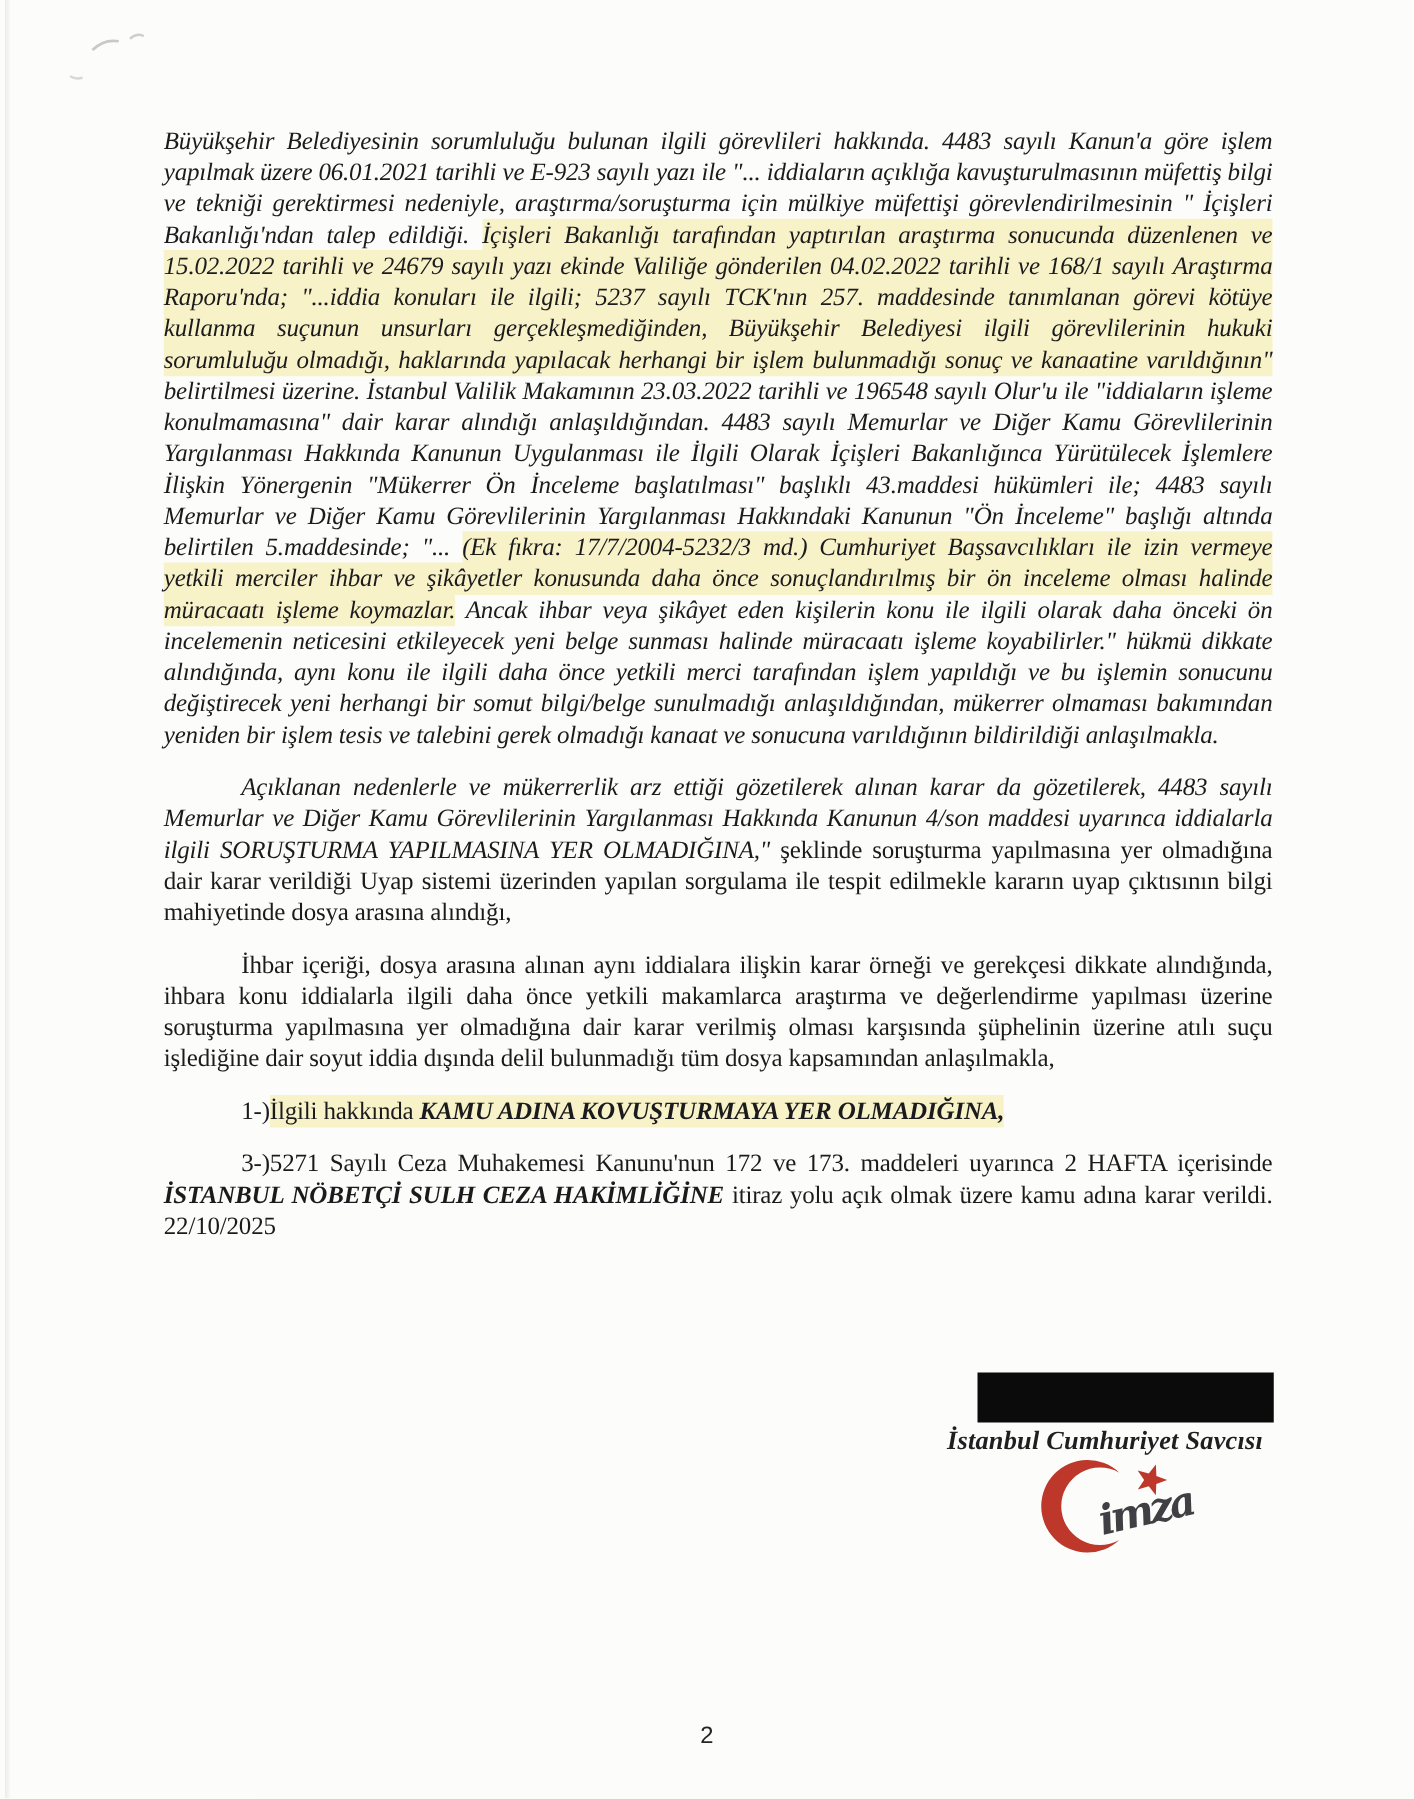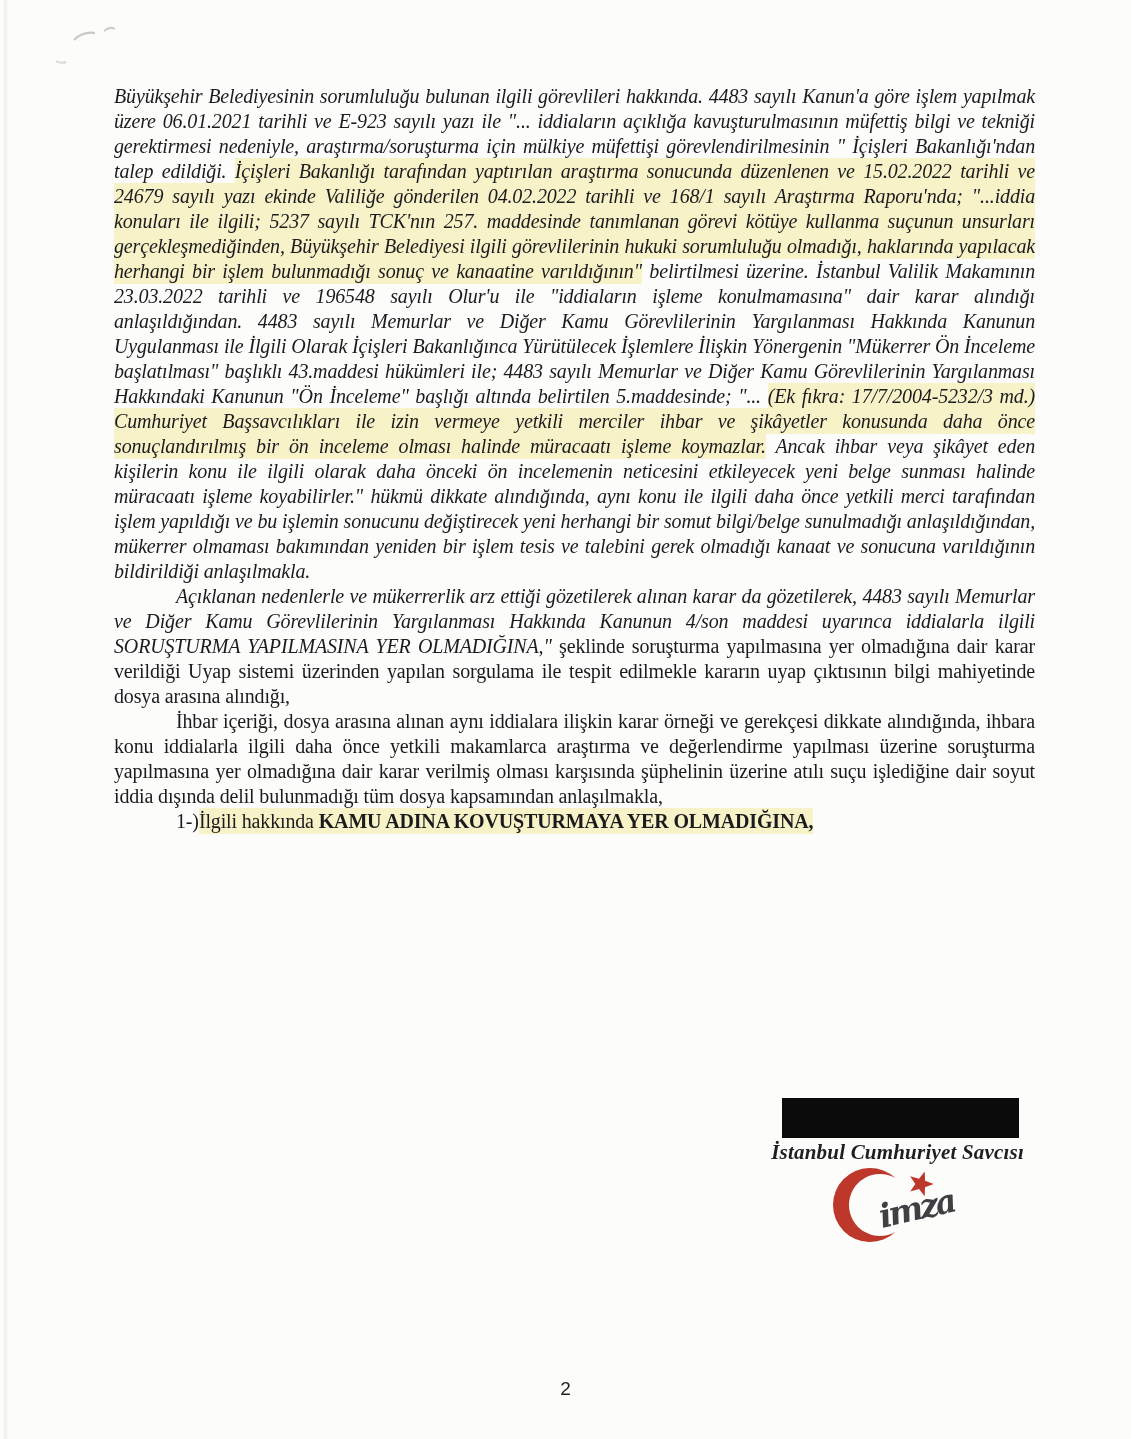--- a/index.html
+++ b/index.html
@@ -12,38 +12,38 @@
   .scan-edge {
     position:absolute; left:4px; top:0; width:4px; height:100%;
     background:linear-gradient(to right, rgba(95,90,82,0.10), rgba(95,90,82,0.02));
   }
   .pencil-marks { position:absolute; left:42px; top:6px; }
   .doc {
     position:absolute; left:114px; top:84px; width:921px;
     font-size:20px; line-height:25px; text-align:justify;
     letter-spacing:-0.15px;
   }
-  .doc p { margin:0; }
+  .doc p { margin:17px; }
   .it { font-style:italic; }
   .indent { text-indent:62px; }
   .hl { background:#f8f2c9; padding:2px 0; }
-  .b { font-weight:bold; }
+  .b { font-weight:bold;font-style:italic; }
   .p1 { margin-bottom:4px; }
   .p2 { margin-bottom:14px; }
   .p3 { margin-bottom:20px; }
   .heading { margin-bottom:2px; }
   .item1 { margin-bottom:5px; }
   .item2 { margin-bottom:9px; }
   .redaction-bar {
     position:absolute; left:782px; top:1098px; width:237px; height:40px;
     background:#0b0b0b;
   }
   .sig-title {
     position:absolute; left:744px; top:1140px; width:280px;
-    text-align:right; font-style:italic; font-weight:bold;
+    text-align:center; font-style:italic; font-weight:bold;
     font-size:21px; letter-spacing:0.2px; color:#1f1f22;
   }
   .stamp { position:absolute; left:824px; top:1162px; }
   .stamp text {
     font-family:"DejaVu Serif", serif; font-style:italic; font-weight:bold;
     font-size:33px; letter-spacing:-3px; fill:#26262b; opacity:0.88;
   }
   .page-num {
     position:absolute; left:0; top:1378px; width:1131px;
     text-align:center; font-family:"Liberation Sans", sans-serif;
@@ -68,20 +68,21 @@
     <p class="p1 it"><span>Büyükşehir Belediyesinin sorumluluğu bulunan ilgili görevlileri hakkında. 4483 sayılı Kanun'a göre işlem yapılmak üzere 06.01.2021 tarihli ve E-923 sayılı yazı ile "... iddiaların açıklığa kavuşturulmasının müfettiş bilgi ve tekniği gerektirmesi nedeniyle, araştırma/soruşturma için mülkiye müfettişi görevlendirilmesinin " İçişleri Bakanlığı'ndan talep edildiği. </span><span class="hl">İçişleri Bakanlığı tarafından yaptırılan araştırma sonucunda düzenlenen ve 15.02.2022 tarihli ve 24679 sayılı yazı ekinde Valiliğe gönderilen 04.02.2022 tarihli ve 168/1 sayılı Araştırma Raporu'nda; "...iddia konuları ile ilgili; 5237 sayılı TCK'nın 257. maddesinde tanımlanan görevi kötüye kullanma suçunun unsurları gerçekleşmediğinden, Büyükşehir Belediyesi ilgili görevlilerinin hukuki sorumluluğu olmadığı, haklarında yapılacak herhangi bir işlem bulunmadığı sonuç ve kanaatine varıldığının"</span><span> belirtilmesi üzerine. İstanbul Valilik Makamının 23.03.2022 tarihli ve 196548 sayılı Olur'u ile "iddiaların işleme konulmamasına" dair karar alındığı anlaşıldığından. 4483 sayılı Memurlar ve Diğer Kamu Görevlilerinin Yargılanması Hakkında Kanunun Uygulanması ile İlgili Olarak İçişleri Bakanlığınca Yürütülecek İşlemlere İlişkin Yönergenin "Mükerrer Ön İnceleme başlatılması" başlıklı 43.maddesi hükümleri ile; 4483 sayılı Memurlar ve Diğer Kamu Görevlilerinin Yargılanması Hakkındaki Kanunun "Ön İnceleme" başlığı altında belirtilen 5.maddesinde; "... </span><span class="hl">(Ek fıkra: 17/7/2004-5232/3 md.) Cumhuriyet Başsavcılıkları ile izin vermeye yetkili merciler ihbar ve şikâyetler konusunda daha önce sonuçlandırılmış bir ön inceleme olması halinde müracaatı işleme koymazlar.</span><span> Ancak ihbar veya şikâyet eden kişilerin konu ile ilgili olarak daha önceki ön incelemenin neticesini etkileyecek yeni belge sunması halinde müracaatı işleme koyabilirler." hükmü dikkate alındığında, aynı konu ile ilgili daha önce yetkili merci tarafından işlem yapıldığı ve bu işlemin sonucunu değiştirecek yeni herhangi bir somut bilgi/belge sunulmadığı anlaşıldığından, mükerrer olmaması bakımından yeniden bir işlem tesis ve talebini gerek olmadığı kanaat ve sonucuna varıldığının bildirildiği anlaşılmakla.</span></p>
 
     <p class="p2 indent"><span class="it">Açıklanan nedenlerle ve mükerrerlik arz ettiği gözetilerek alınan karar da gözetilerek, 4483 sayılı Memurlar ve Diğer Kamu Görevlilerinin Yargılanması Hakkında Kanunun 4/son maddesi uyarınca iddialarla ilgili SORUŞTURMA YAPILMASINA YER OLMADIĞINA," </span><span>şeklinde soruşturma yapılmasına yer olmadığına dair karar verildiği Uyap sistemi üzerinden yapılan sorgulama ile tespit edilmekle kararın uyap çıktısının bilgi mahiyetinde dosya arasına alındığı,</span></p>
 
     <p class="p3 indent"><span>İhbar içeriği, dosya arasına alınan aynı iddialara ilişkin karar örneği ve gerekçesi dikkate alındığında, ihbara konu iddialarla ilgili daha önce yetkili makamlarca araştırma ve değerlendirme yapılması üzerine soruşturma yapılmasına yer olmadığına dair karar verilmiş olması karşısında şüphelinin üzerine atılı suçu işlediğine dair soyut iddia dışında delil bulunmadığı tüm dosya kapsamından anlaşılmakla,</span></p>
 
 
     <p class="item1 indent"><span>1-)</span><span class="hl"><span>İlgili hakkında </span><span class="b">KAMU ADINA KOVUŞTURMAYA  YER OLMADIĞINA,</span></span></p>
 
 
+    <p class="item3 indent"><span>3-)</span><span>5271 Sayılı Ceza Muhakemesi Kanunu'nun 172 ve 173. maddeleri uyarınca 2 HAFTA içerisinde </span><span class="b">İSTANBUL NÖBETÇİ SULH CEZA HAKİMLİĞİNE</span><span> itiraz yolu açık olmak üzere kamu adına karar verildi. 22/10/2025</span></p>
 
   </div>
 
   <div class="redaction-bar"></div>
 
   <div class="sig-title">İstanbul Cumhuriyet Savcısı</div>
 
   <svg class="stamp" width="160" height="92" viewBox="0 0 160 92">
     <path d="M71.4 16.1 A37 37 0 1 0 71.4 69.9 A31 31 0 1 1 71.4 16.1 Z" fill="#bd382b"></path>
     <polygon points="97,9 100.2,17.6 109.4,18 102.1,23.7 104.6,32.5 97,27.4 89.4,32.5 91.9,23.7 84.6,18 93.8,17.6" fill="#bd382b" transform="rotate(18 97 21)"></polygon>

